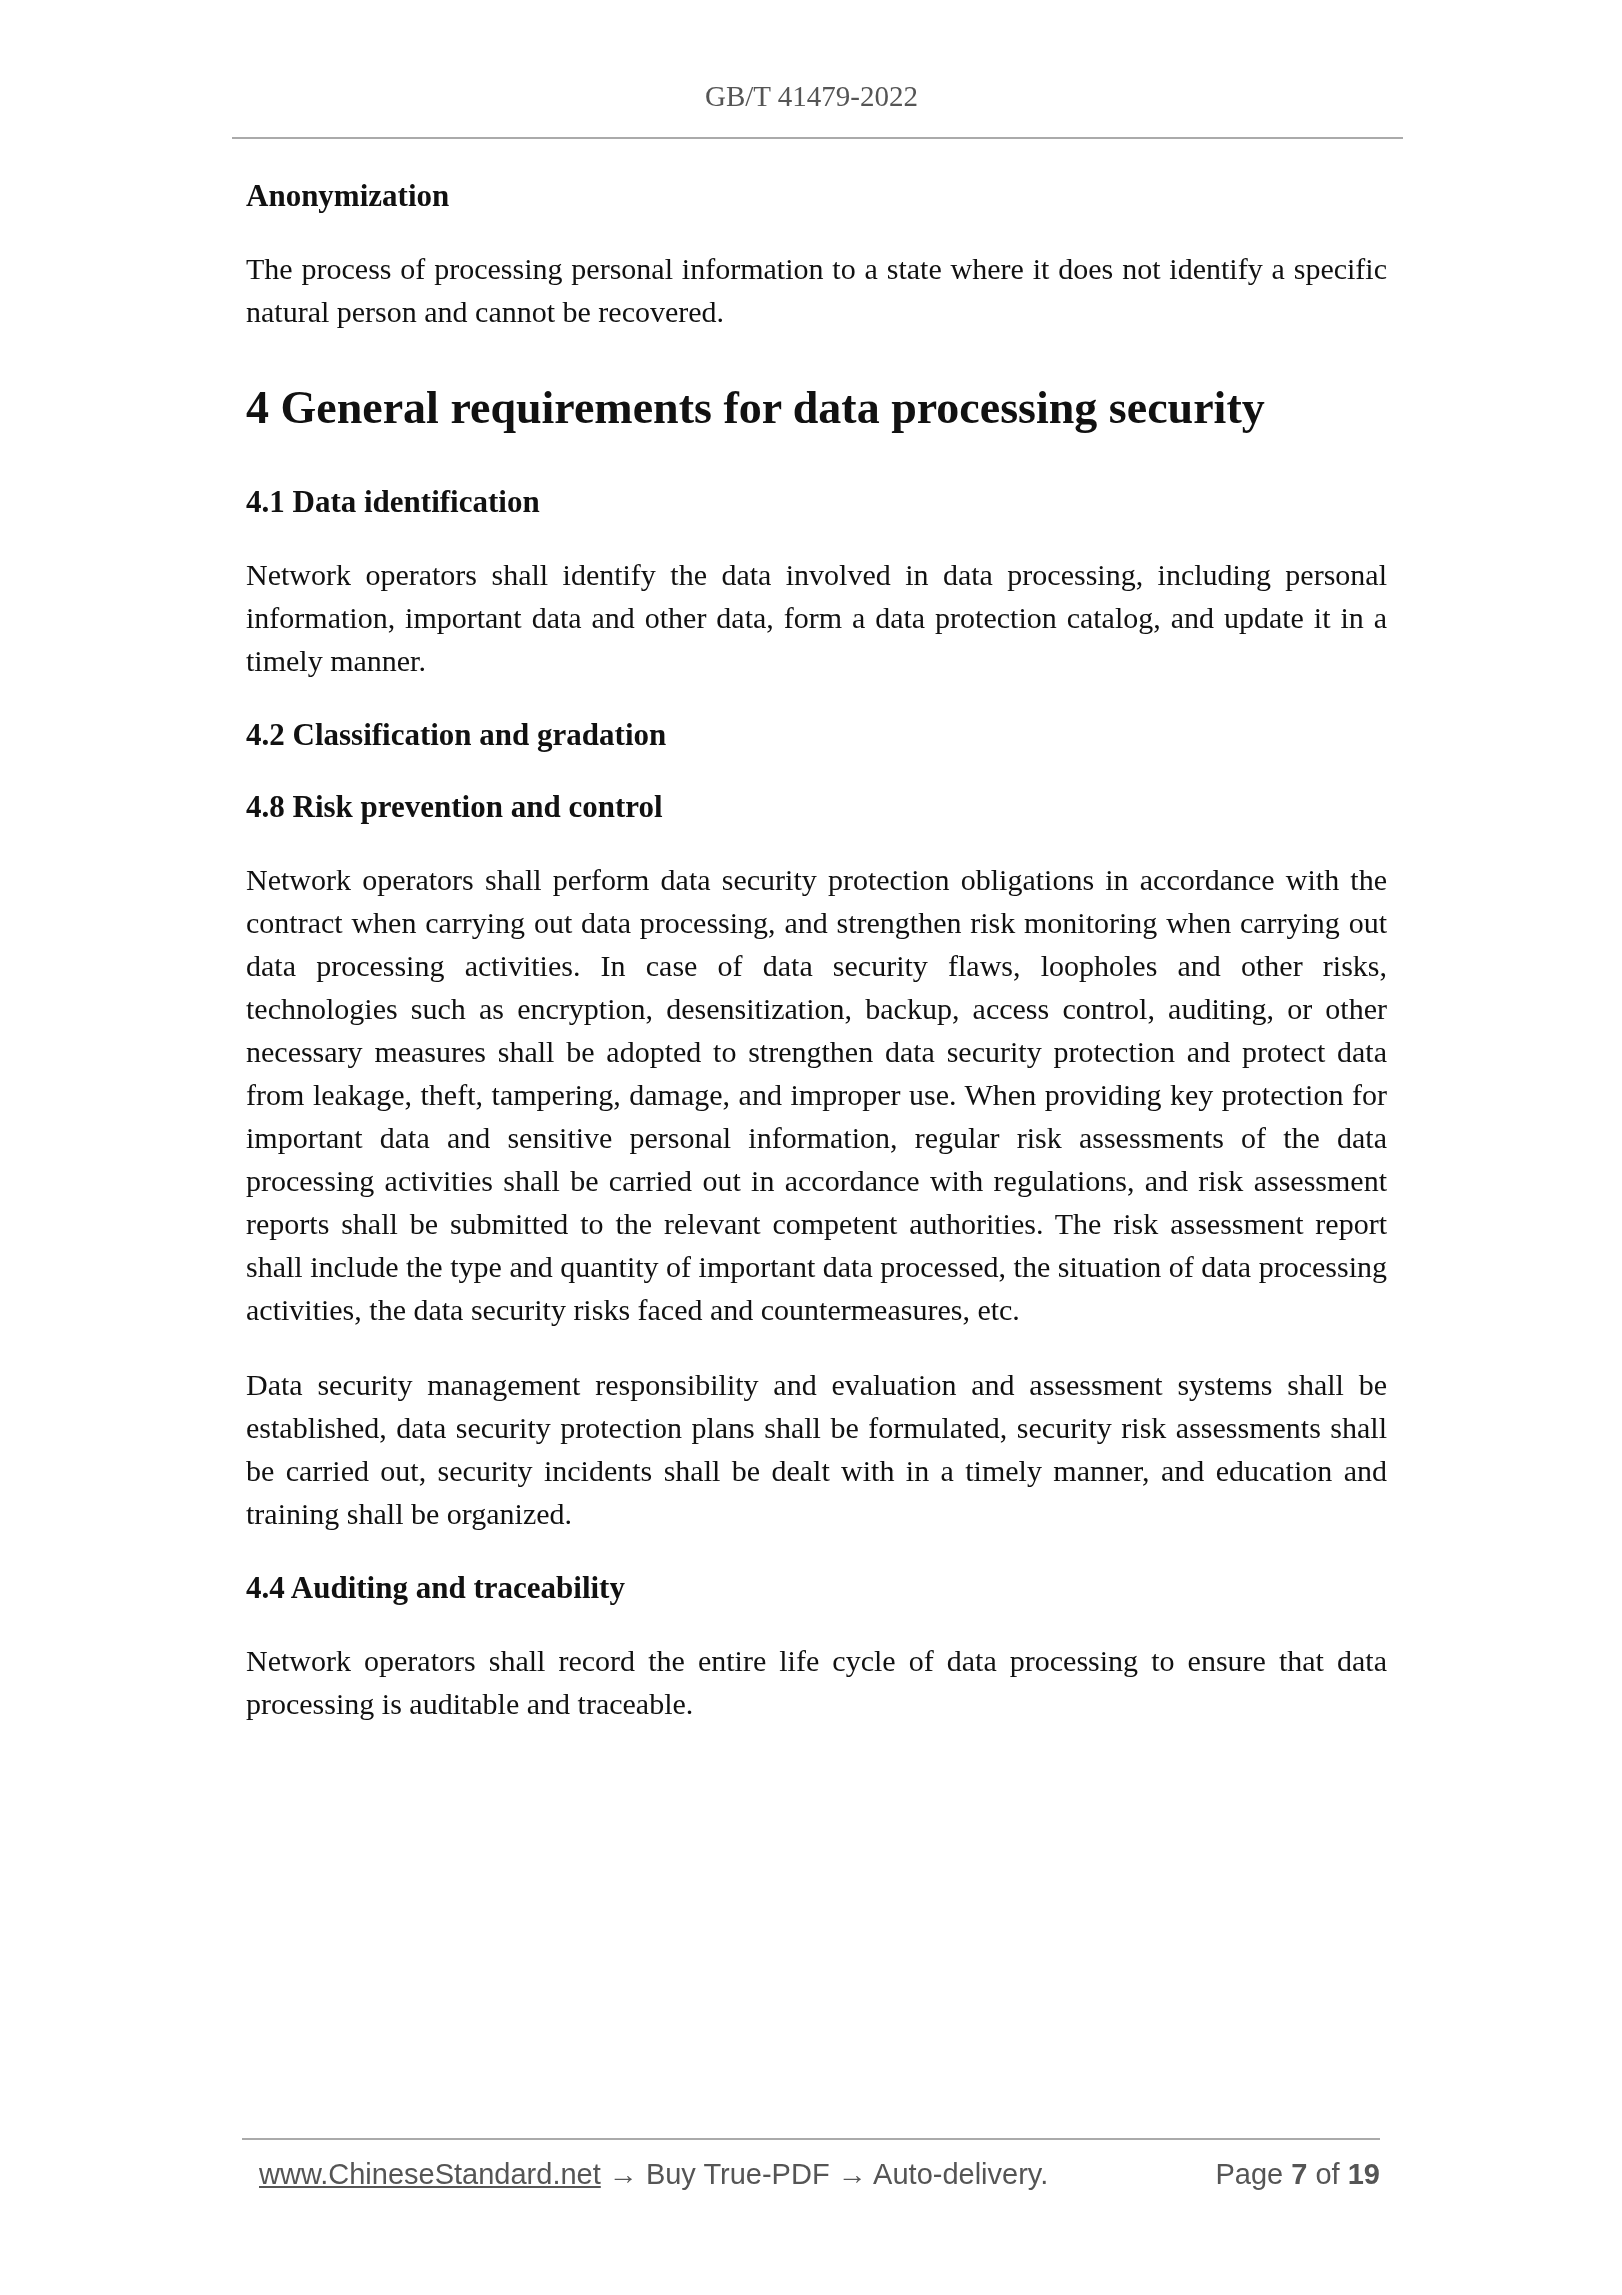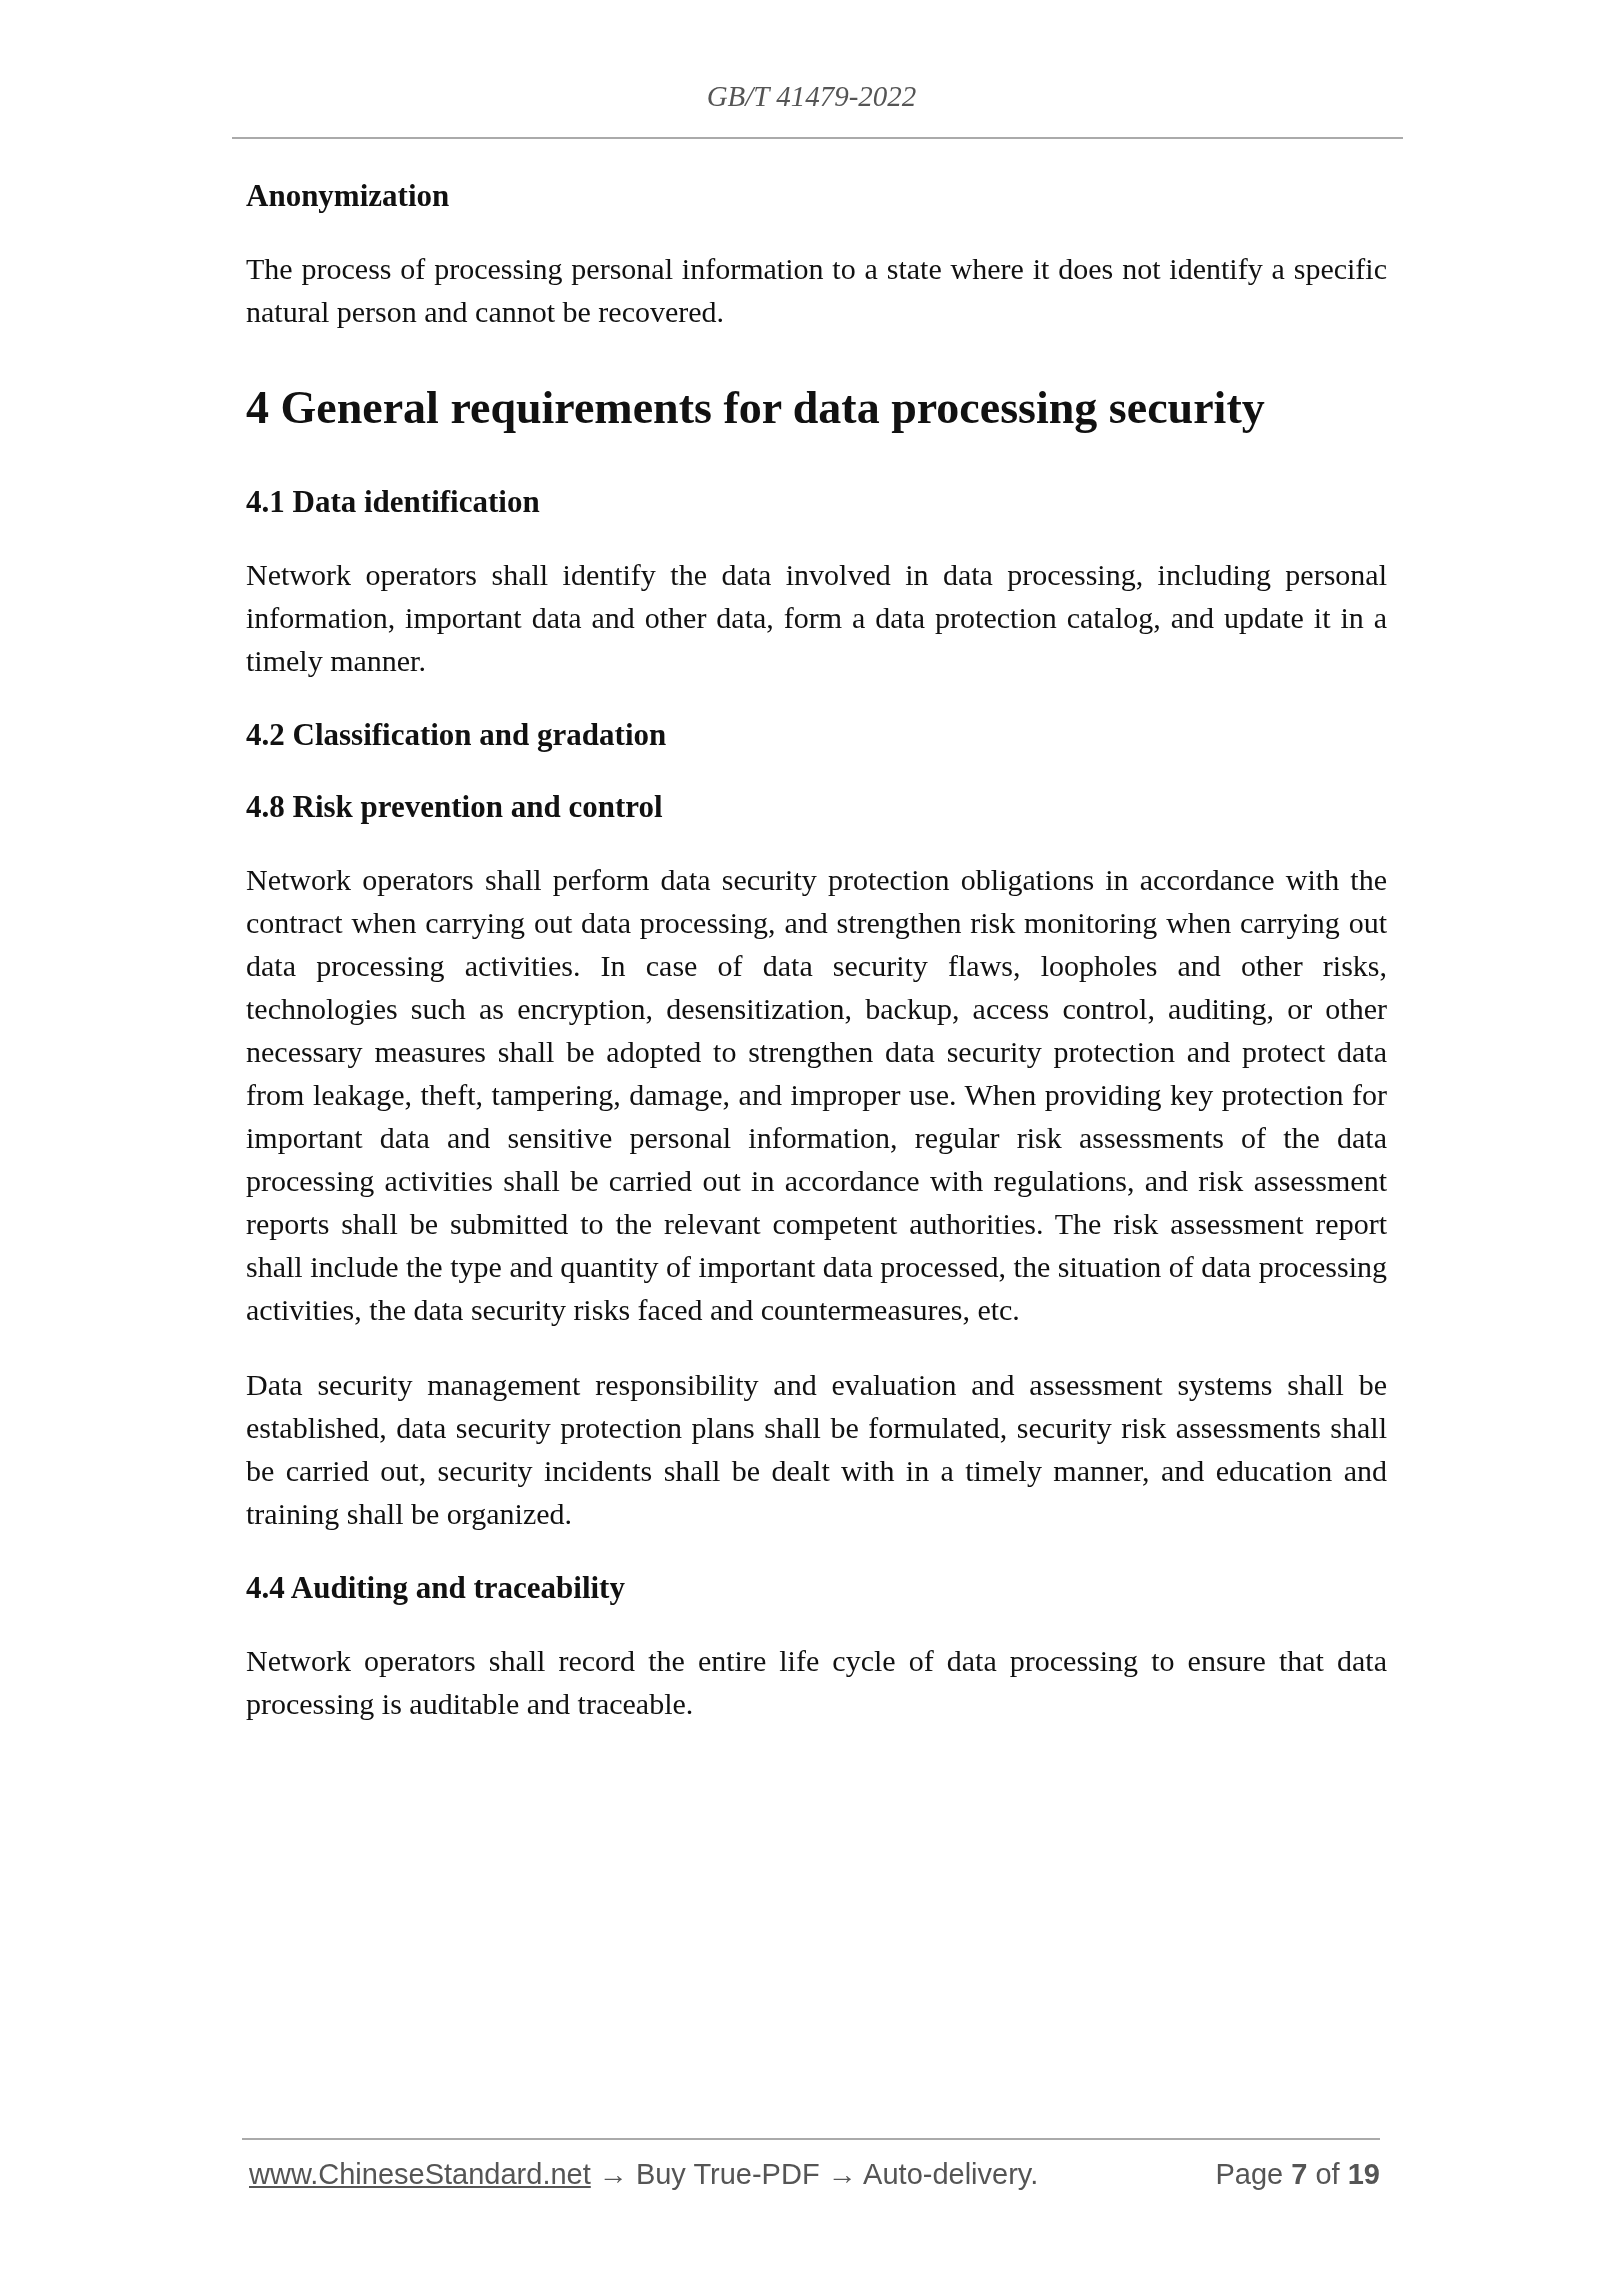--- a/index.html
+++ b/index.html
@@ -1,26 +1,26 @@
 <!DOCTYPE html>
 <html style="font-size:13.3px"><head>
   <meta charset="utf-8">
   <style>
     html, body { margin: 0; padding: 0; background: #ffffff; }
     body { width: 1623px; height: 2295px; position: relative; overflow: hidden; font-family: "Liberation Serif", serif; color: #111; }
-    .header-title { position: absolute; top: 80px; left: 0; width: 1623px; text-align: center; font-size: 29px; color: #555; font-style: italic; }
+    .header-title { position: absolute; top: 80px; left: 0; width: 1623px; text-align: center; font-size: 29px; color: #555; }
     .header-rule { position: absolute; top: 137px; left: 232px; width: 1171px; height: 1.7px; background: #aaa; }
     .content { position: absolute; top: 175px; left: 246px; width: 1141px; }
     .term { font-weight: bold; font-size: 31px; margin: 0 0 30px 0; line-height: 42px; }
     p.body { font-size: 30px; line-height: 43px; margin: 0 0 32px 0; text-align: justify; }
     h1.section { font-size: 46px; font-weight: bold; margin: 48px 0 47px 0; line-height: 53px; }
     h2.sub { font-size: 31px; font-weight: bold; margin: 0 0 30px 0; line-height: 42px; }
     .footer-rule { position: absolute; top: 2138px; left: 242px; width: 1138px; height: 1.7px; background: #aaa; }
     .footer { position: absolute; top: 2158px; left: 246px; width: 1134px; font-family: "Liberation Sans", sans-serif; font-size: 29px; color: #555; }
-    .footer .left { position: absolute; left: 3px; top: 0; white-space: nowrap; }
+    .footer .left { position: absolute; left: 13px; top: 0; white-space: nowrap; }
     .footer .left a { color: #555; text-decoration: underline; }
     .footer .right { position: absolute; right: 0; top: 0; white-space: nowrap; }
     .footer .right b { font-weight: bold; }
   </style>
 </head>
 <body>
 
 <div class="header-title">GB/T 41479-2022</div>
 <div class="header-rule"></div>
 

